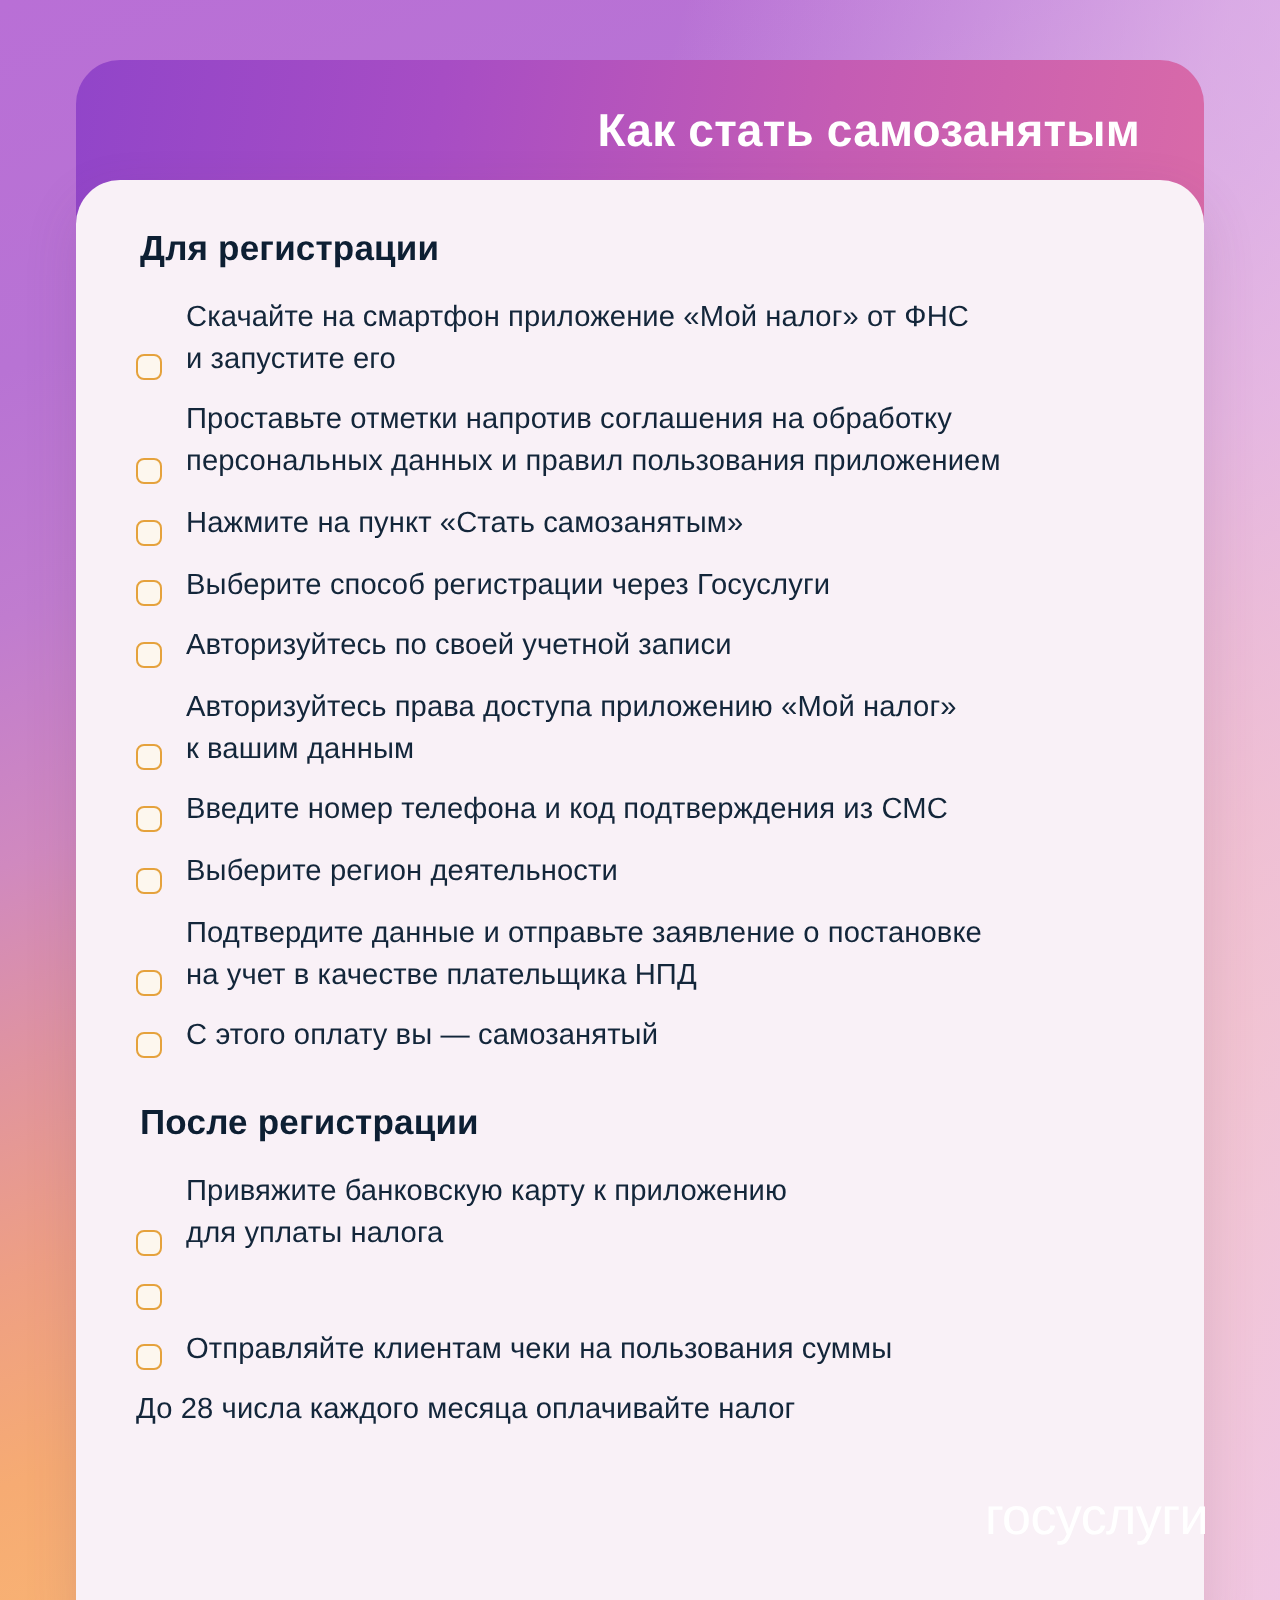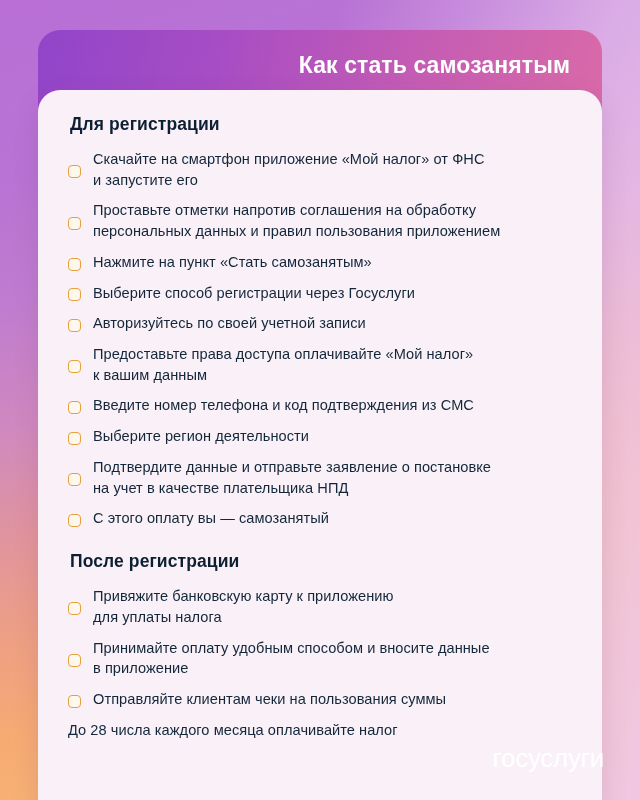--- a/index.html
+++ b/index.html
@@ -92,21 +92,21 @@
     margin-top: 22px;
   }
 
   ul.checklist {
     list-style: none;
     margin: 0;
     padding: 0;
   }
   ul.checklist li {
     display: flex;
-    align-items: center;
+    align-items: flex-end;
     margin-bottom: 10px;
   }
   ul.checklist li:last-child {
     margin-bottom: 0;
   }
 
   .checkbox {
     flex: 0 0 auto;
     width: 13px;
     height: 13px;
@@ -168,21 +168,21 @@
             <li>
               <span class="checkbox"></span>
               <span class="item-text">Выберите способ регистрации через Госуслуги</span>
             </li>
             <li>
               <span class="checkbox"></span>
               <span class="item-text">Авторизуйтесь по своей учетной записи</span>
             </li>
             <li>
               <span class="checkbox"></span>
-              <span class="item-text">Предоставьте права доступа оплачивайте «Мой налог»
+              <span class="item-text">Авторизуйтесь права доступа приложению «Мой налог»
 к вашим данным</span>
             </li>
             <li>
               <span class="checkbox"></span>
               <span class="item-text">Введите номер телефона и код подтверждения из СМС</span>
             </li>
             <li>
               <span class="checkbox"></span>
               <span class="item-text">Выберите регион деятельности</span>
             </li>
@@ -200,22 +200,20 @@
         <div class="section">
           <div class="section-title">После регистрации</div>
           <ul class="checklist">
             <li>
               <span class="checkbox"></span>
               <span class="item-text">Привяжите банковскую карту к приложению
 для уплаты налога</span>
             </li>
             <li>
               <span class="checkbox"></span>
-              <span class="item-text">Принимайте оплату удобным способом и вносите данные
-в приложение</span>
             </li>
             <li>
               <span class="checkbox"></span>
               <span class="item-text">Отправляйте клиентам чеки на пользования суммы</span>
             </li>
             <li>
               <span class="item-text">До 28 числа каждого месяца оплачивайте налог</span>
             </li>
           </ul>
         </div>

